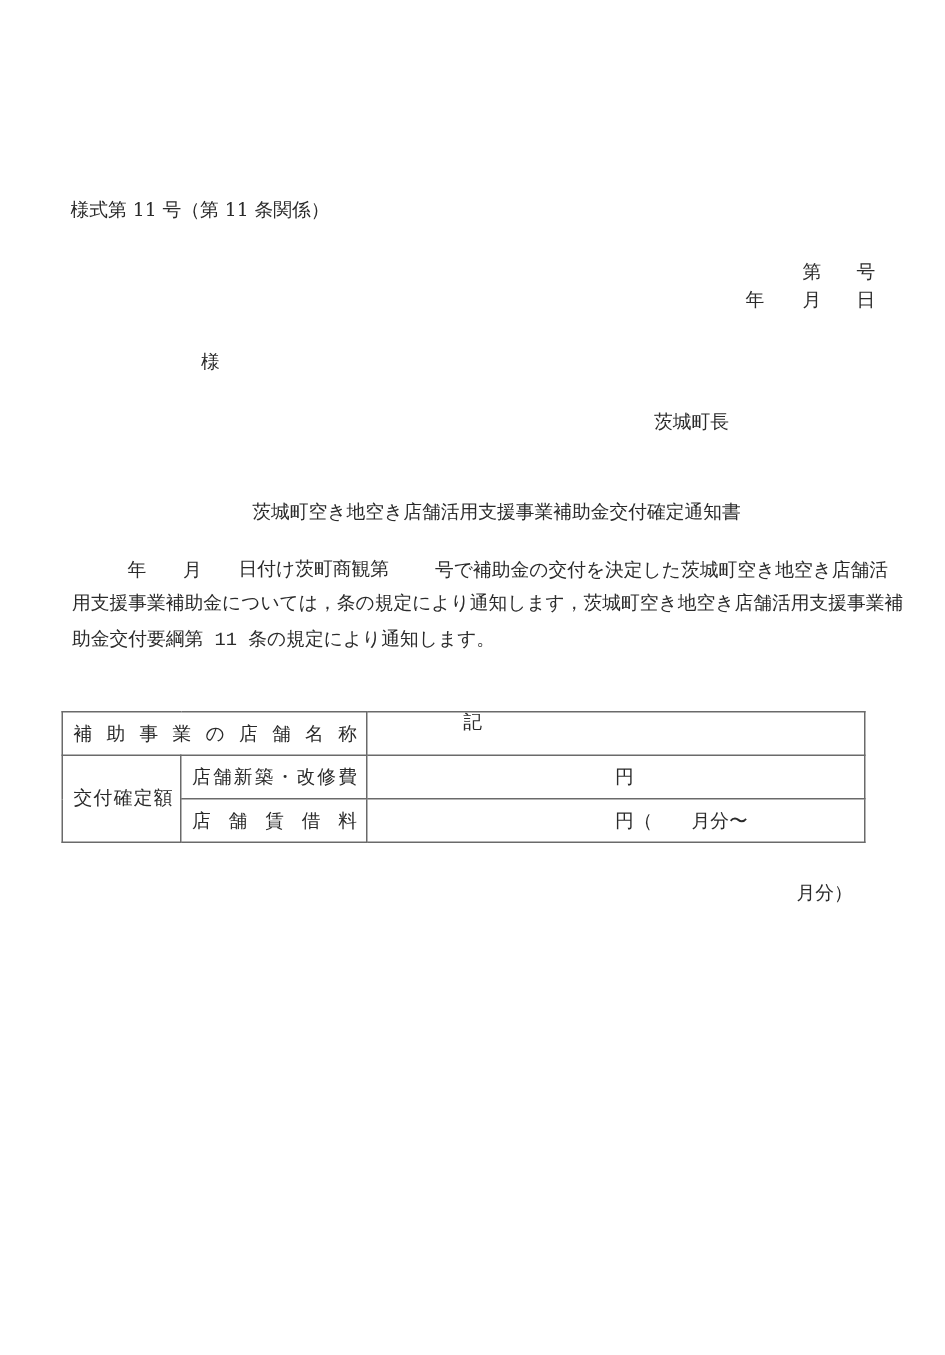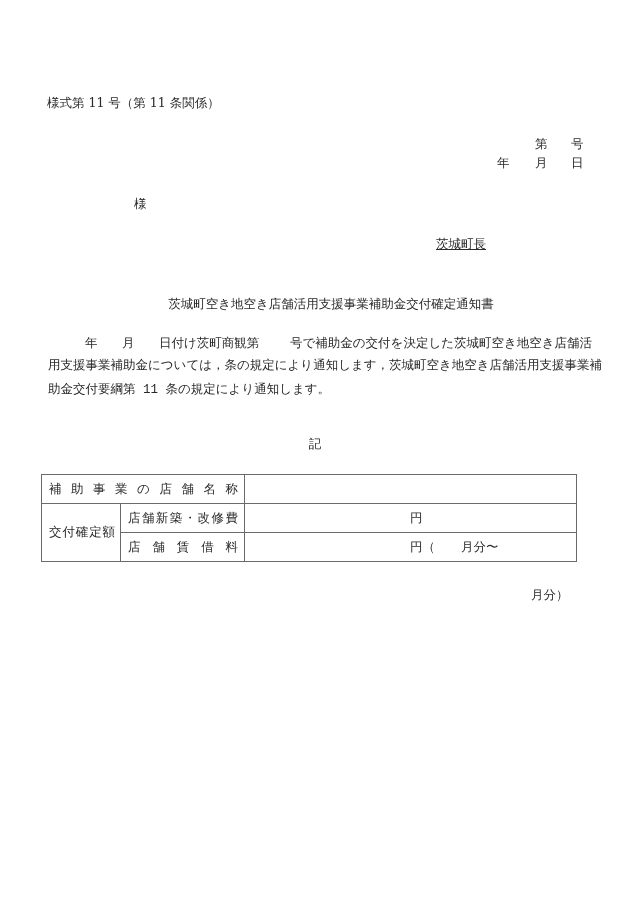--- a/index.html
+++ b/index.html
@@ -10,30 +10,30 @@
     body {
       width: 630px;
       height: 903px;
       position: relative;
       overflow: hidden;
       font-family: "DejaVu Serif", "Liberation Serif", serif;
       color: #2a2a2a;
       font-size: 12.5px;
       line-height: 1;
     }
-    .abs { position: absolute; white-space: nowrap; }
+    .abs { position: absolute; white-space: nowrap; margin-top: 37px; }
 
     .form-number { left: 47px; top: 97px; }
     .ref-dai { left: 535px; top: 138px; }
     .ref-go { left: 571px; top: 138px; }
     .date-nen { left: 497px; top: 157px; }
     .date-tsuki { left: 535px; top: 157px; }
     .date-hi { left: 571px; top: 157px; }
     .addressee-sama { left: 134px; top: 198px; }
-    .issuer { left: 436px; top: 238px; text-decoration: underline; }
+    .issuer { left: 436px; top: 238px; }
     .doc-title { left: 16px; width: 630px; text-align: center; top: 298px; }
 
     .body-line { left: 48px; width: 535px; }
     .l1 { top: 337px; }
     .l2 { top: 359px; }
     .l3 { top: 384px; font-family: Liberation Mono, monospace; }
     .l1 .seg { position: absolute; top: 0; white-space: nowrap; }
 
     .ki { left: 0; width: 630px; text-align: center; top: 438px; }
 
@@ -83,21 +83,21 @@
 
 <div class="abs addressee-sama">様</div>
 
 <div class="abs issuer">茨城町長</div>
 
 <div class="abs doc-title">茨城町空き地空き店舗活用支援事業補助金交付確定通知書</div>
 
 <div class="abs body-line l1">
   <span class="seg" style="left:37px;">年</span>
   <span class="seg" style="left:74px;">月</span>
-  <span class="seg" style="left:111px;">日付け茨町商観第</span>
+  <span class="seg" style="left:111px;font-family:Liberation Mono, monospace;">日付け茨町商観第</span>
   <span class="seg" style="left:242px;">号で補助金の交付を決定した茨城町空き地空き店舗活</span>
 </div>
 <div class="abs body-line l2">用支援事業補助金については，条の規定により通知します，茨城町空き地空き店舗活用支援事業補</div>
 <div class="abs body-line l3">助金交付要綱第 11 条の規定により通知します。</div>
 
 <div class="abs ki">記</div>
 
 <table class="grant-table">
   <colgroup>
     <col class="col1">

